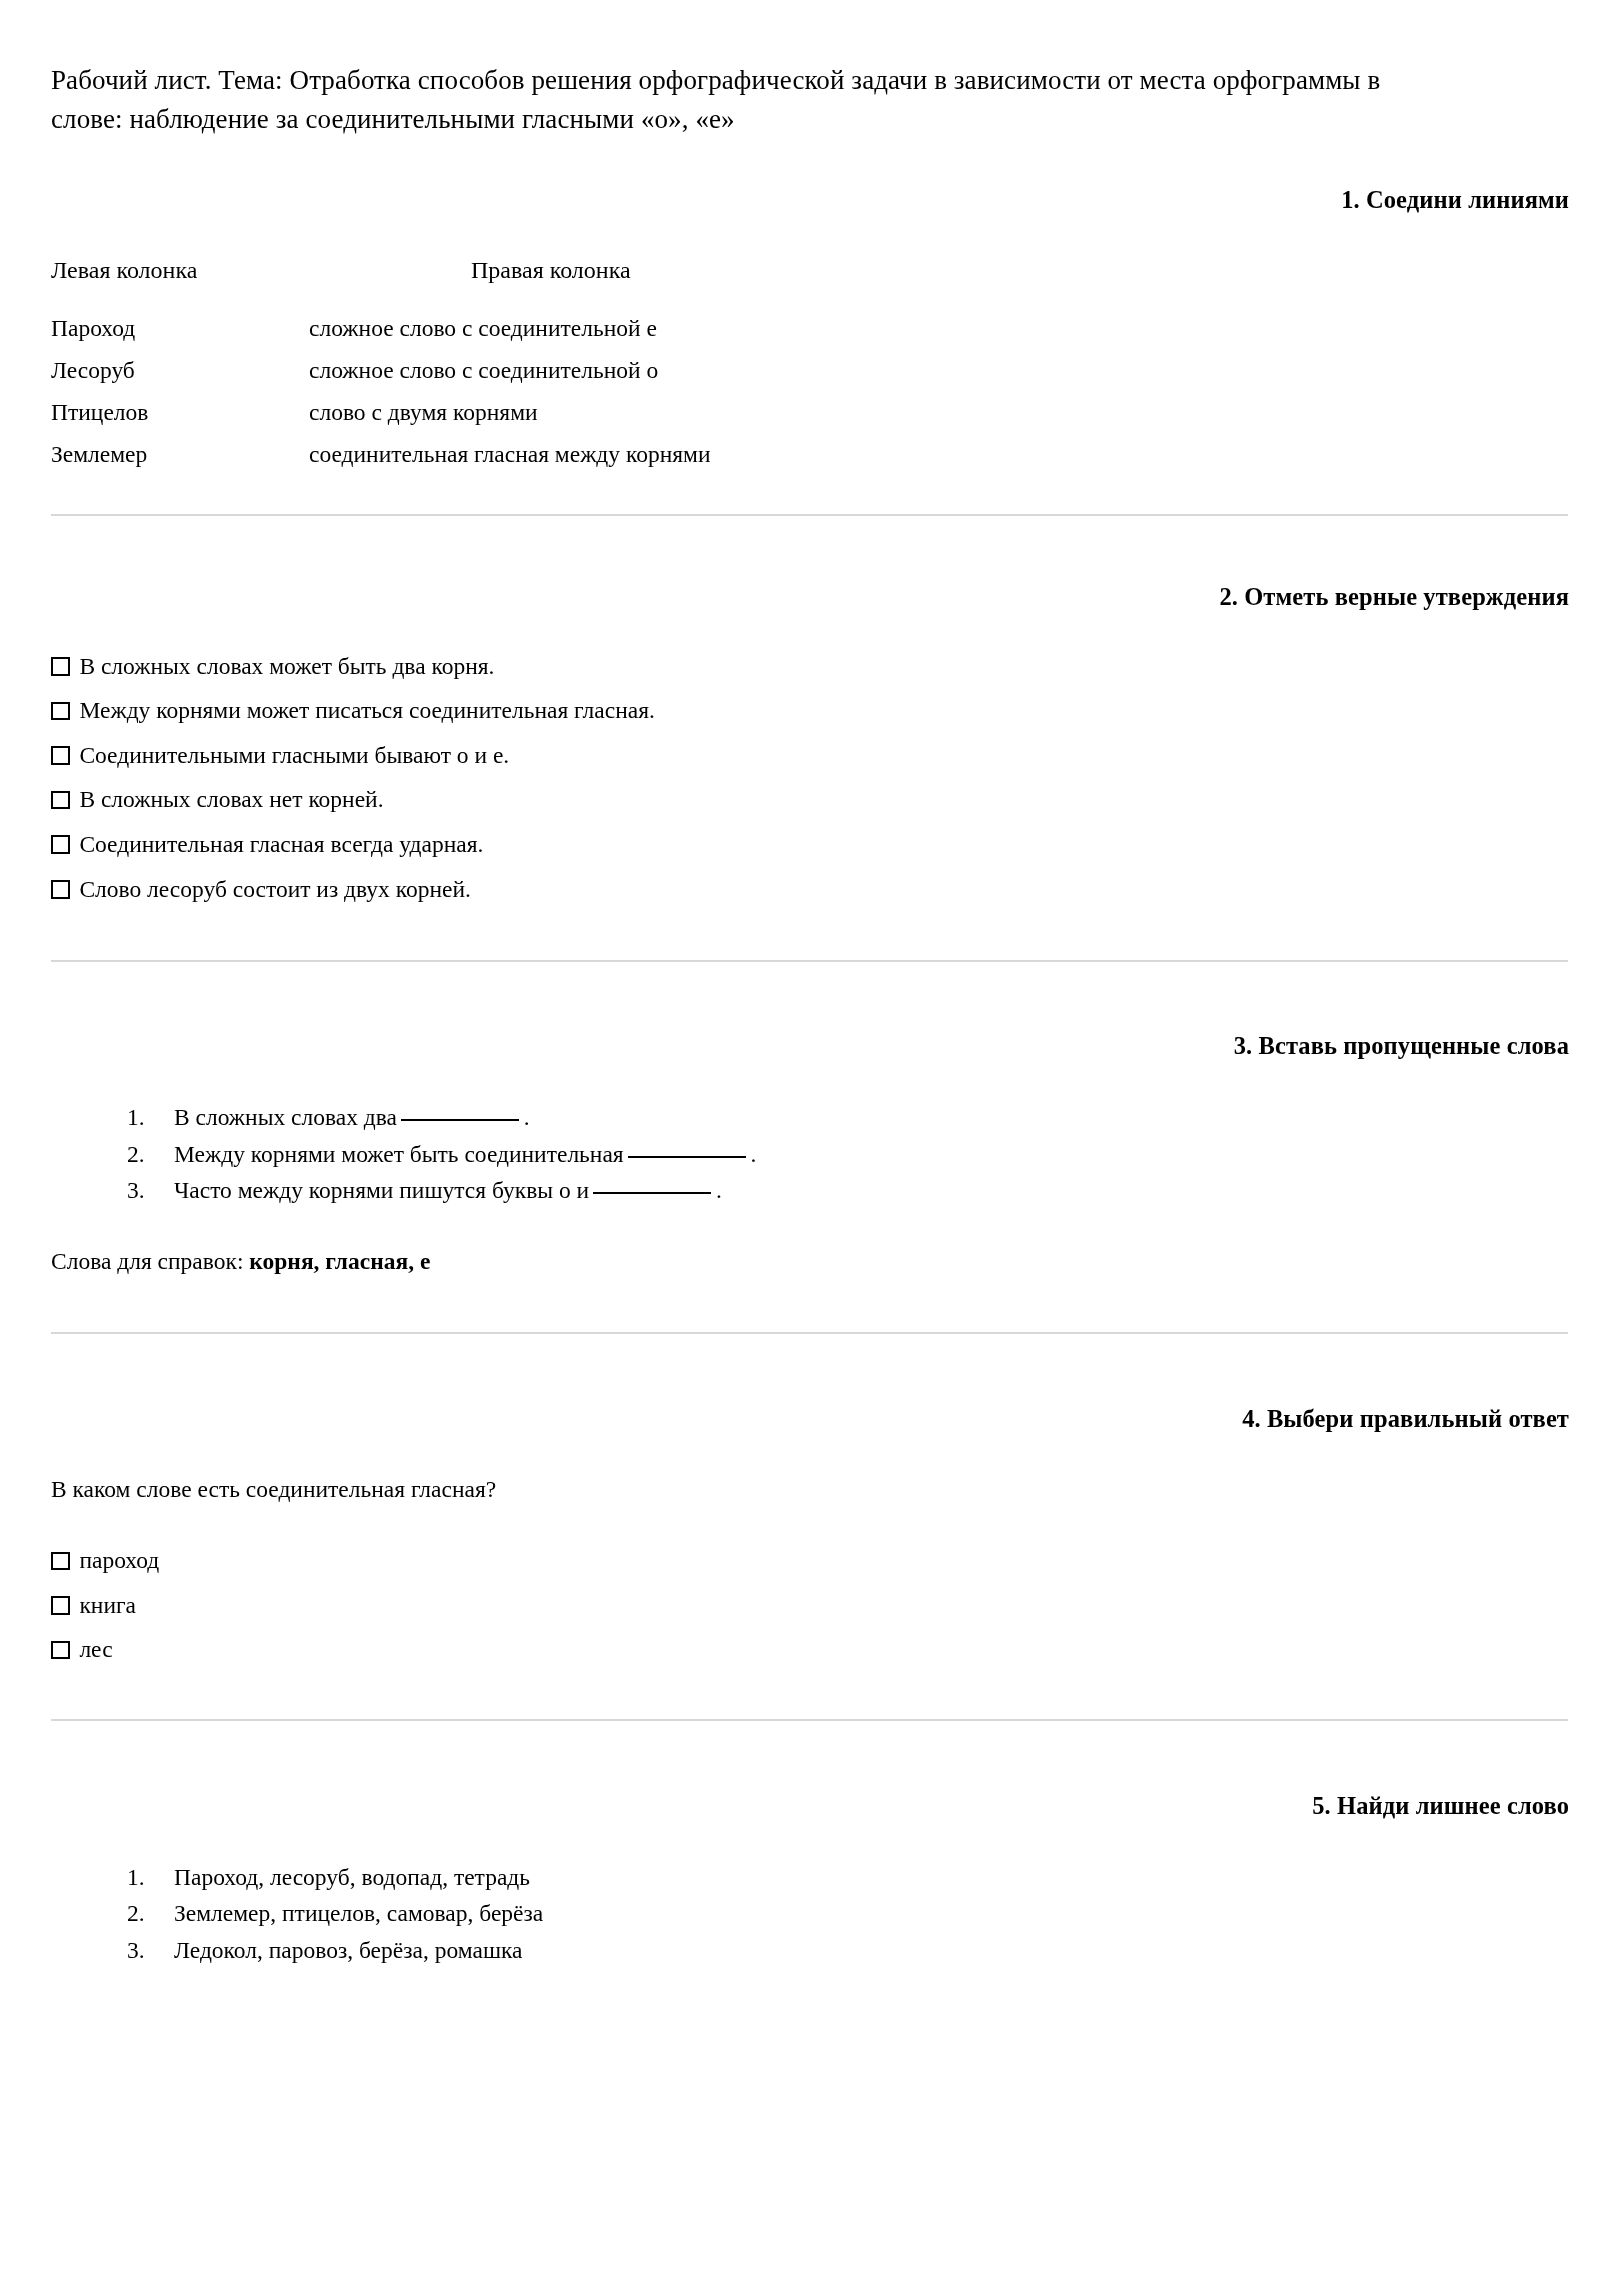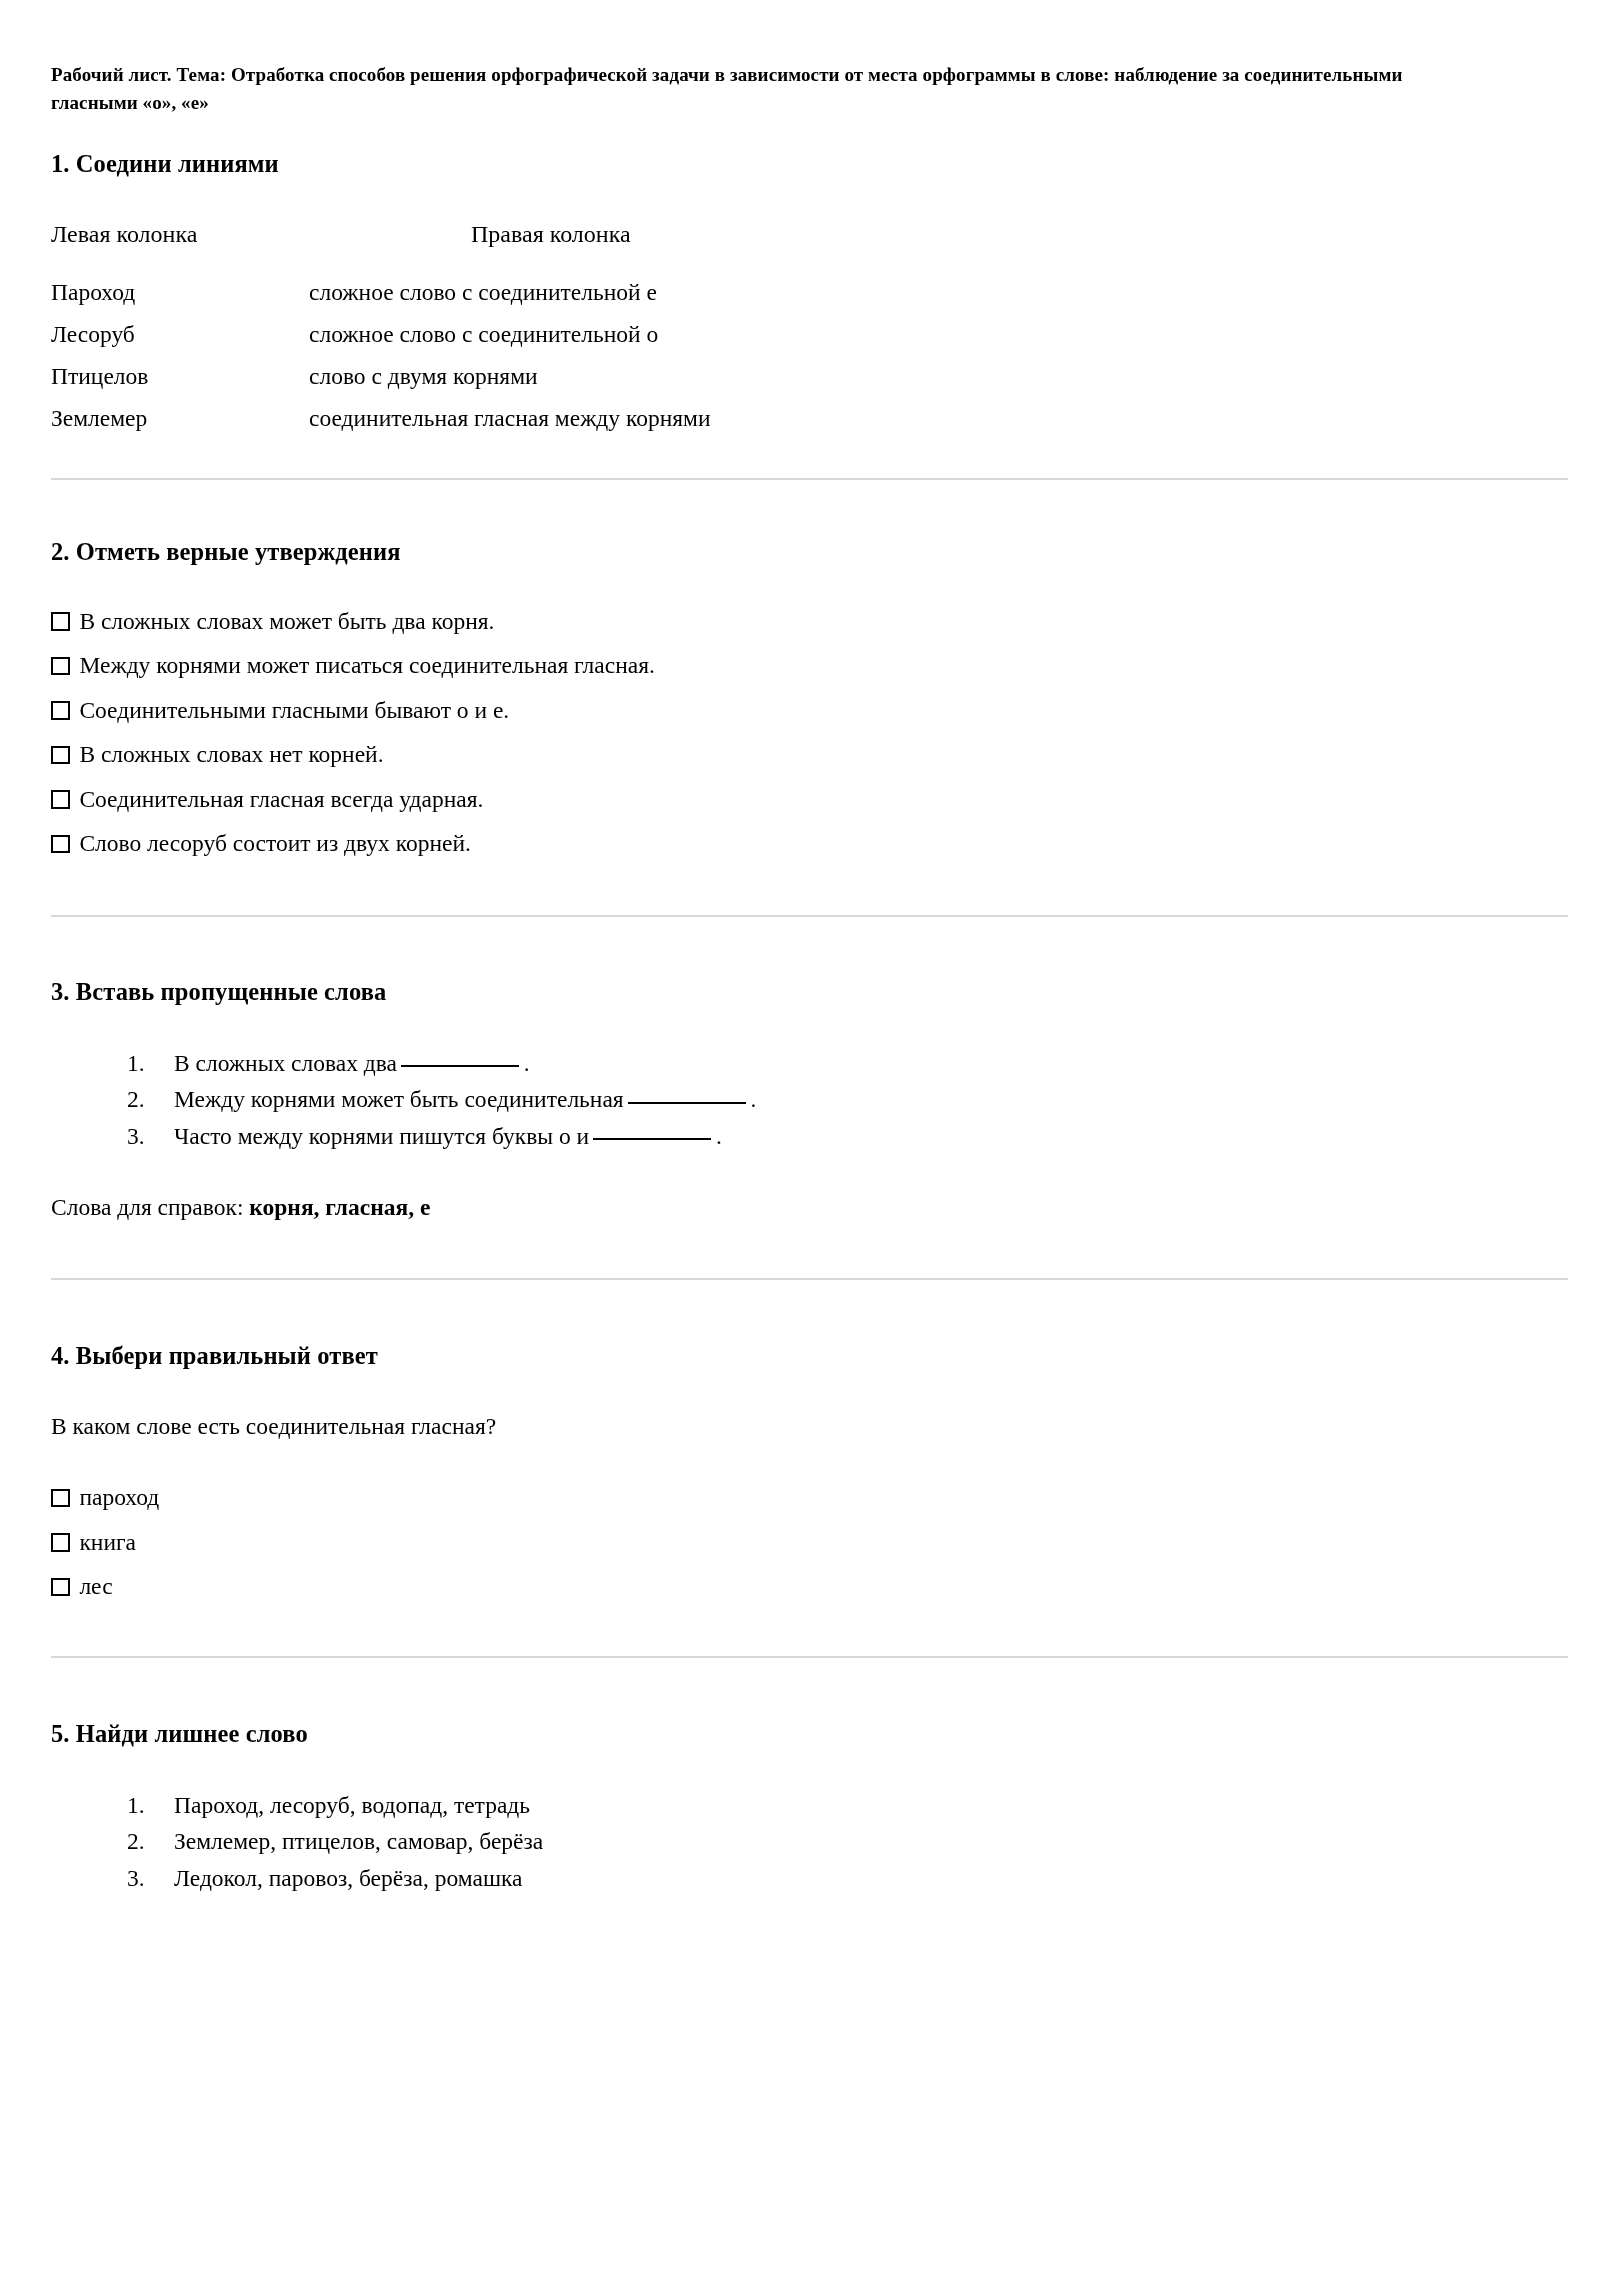--- a/index.html
+++ b/index.html
@@ -21,34 +21,35 @@
     padding: 0;
     box-sizing: border-box;
     background: #ffffff;
   }
   .content {
     padding: 61px 51px 0 51px;
   }
 
   
   .doc-title {
-    font-size: 19px;
-    font-weight: bold;
+    font-size: 27px;
+    font-weight: normal;
     line-height: 1.45;
-    margin: 0 0 34px 0;
+    margin: 0 0 47px 0;
     max-width: 1392px;
     letter-spacing: 0.1px;
   }
 
   
   .section-heading {
     font-size: 24.5px;
     font-weight: bold;
-    margin: 5px 0 41px 0;
+    margin: 14px 0 41px 0;
     letter-spacing: 0.1px;
+    text-align: right;
   }
 
   .section {
     margin: 0;
   }
 
   
   .divider {
     border: 0;
     border-top: 2px solid #d8d8d8;

